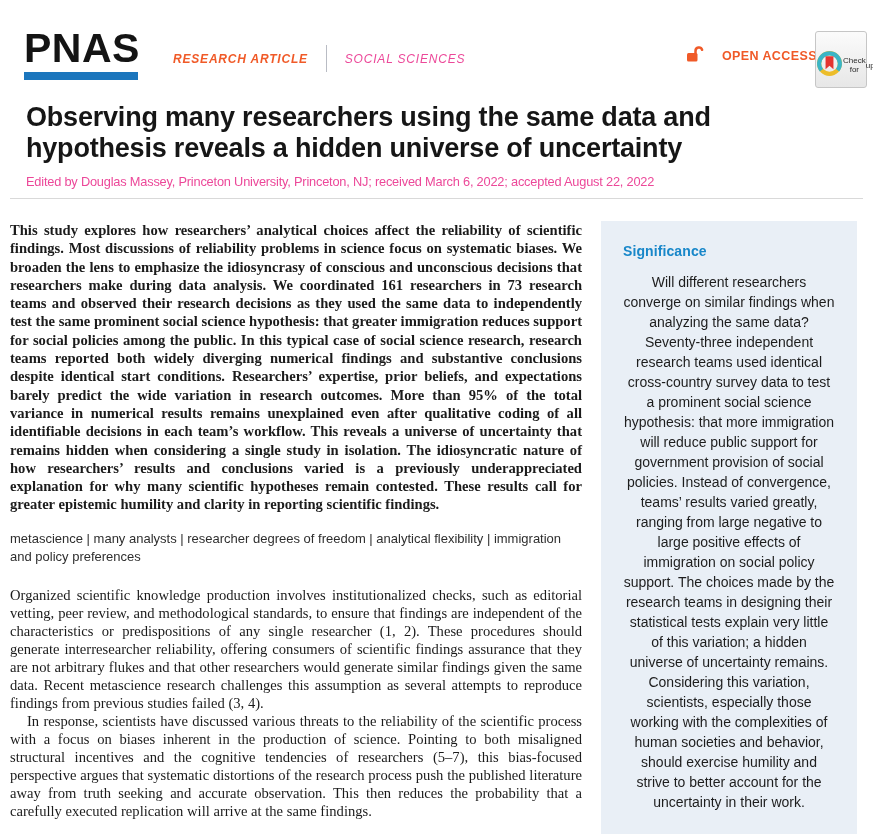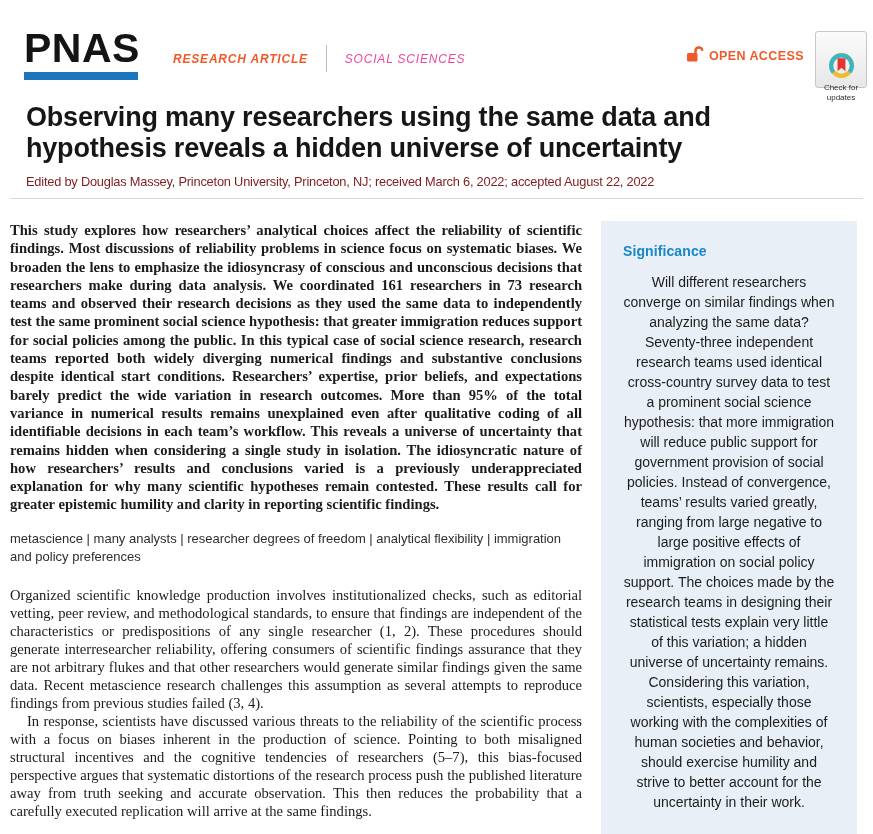--- a/index.html
+++ b/index.html
@@ -11,33 +11,33 @@
 
   
   .header { position:relative; height:94px; }
   .logo { position:absolute; left:8px; top:28px; cursor:pointer;margin-left:16px; }
   .logo-text { font-size:41px; font-weight:800; color:#141414; line-height:1; letter-spacing:0.5px; }
   .logo-bar { width:114px; height:8px; background:#1b76bd; margin-top:3px; }
   .header-meta { position:absolute; left:173px; top:45px; display:flex; align-items:center;font-style:italic; }
   .research-article { color:#f05a28; font-weight:700; font-size:12px; letter-spacing:0.8px; }
   .meta-divider { width:1px; height:27px; background:#b9bcc4; margin:0 18px; }
   .section-label { color:#ec4899; font-size:12px; letter-spacing:0.8px; }
-  .open-access { position:absolute; left:686px; top:46px; display:flex; align-items:center; gap:4px; cursor:pointer; }
+  .open-access { position:absolute; left:686px; top:46px; display:flex; align-items:center; gap:17px; cursor:pointer; }
   .open-access-label { color:#f05a28; font-weight:700; font-size:12.5px; letter-spacing:0.4px; }
   .badge {
     position:absolute; left:815px; top:31px; width:52px; height:57px;
     background:linear-gradient(#fbfbfb,#e7e7e7); border:1px solid #c6c6c6; border-radius:3px;
-    display:flex; flex-direction:column; align-items:center; padding-top:20px; cursor:pointer;
+    display:flex; flex-direction:row; align-items:center; padding-top:12px; cursor:pointer;
   }
   .badge-text { font-size:8px; color:#2b2b2b; text-align:center; line-height:1.1; margin-top:1px; }
 
   
   .title-block { padding:8px 12px 0 26px; }
   .title { font-size:27px; line-height:31px; font-weight:700; color:#161616; letter-spacing:-0.2px; max-width:760px; }
-  .edited-by { margin-top:10px; font-size:12.8px; color:#7f1d1d; letter-spacing:-0.2px; }
+  .edited-by { margin-top:10px; font-size:12.8px; color:#ec4899; letter-spacing:-0.2px; }
   .rule { border:none; border-top:1px solid #d9d9d9; margin:9px 10px 0 10px; }
 
   
   .columns { display:flex; gap:19px; padding:0 0 0 10px; margin-top:22px; }
   .left-col { width:572px; }
   .abstract {
     font-family:"Liberation Serif", serif; font-weight:700; font-size:14.6px;
     line-height:18.3px; text-align:justify; color:#1b1b1b;
   }
   .keywords { margin-top:16px; font-size:13px; line-height:1.4; color:#2e2e2e; max-width:556px; }

